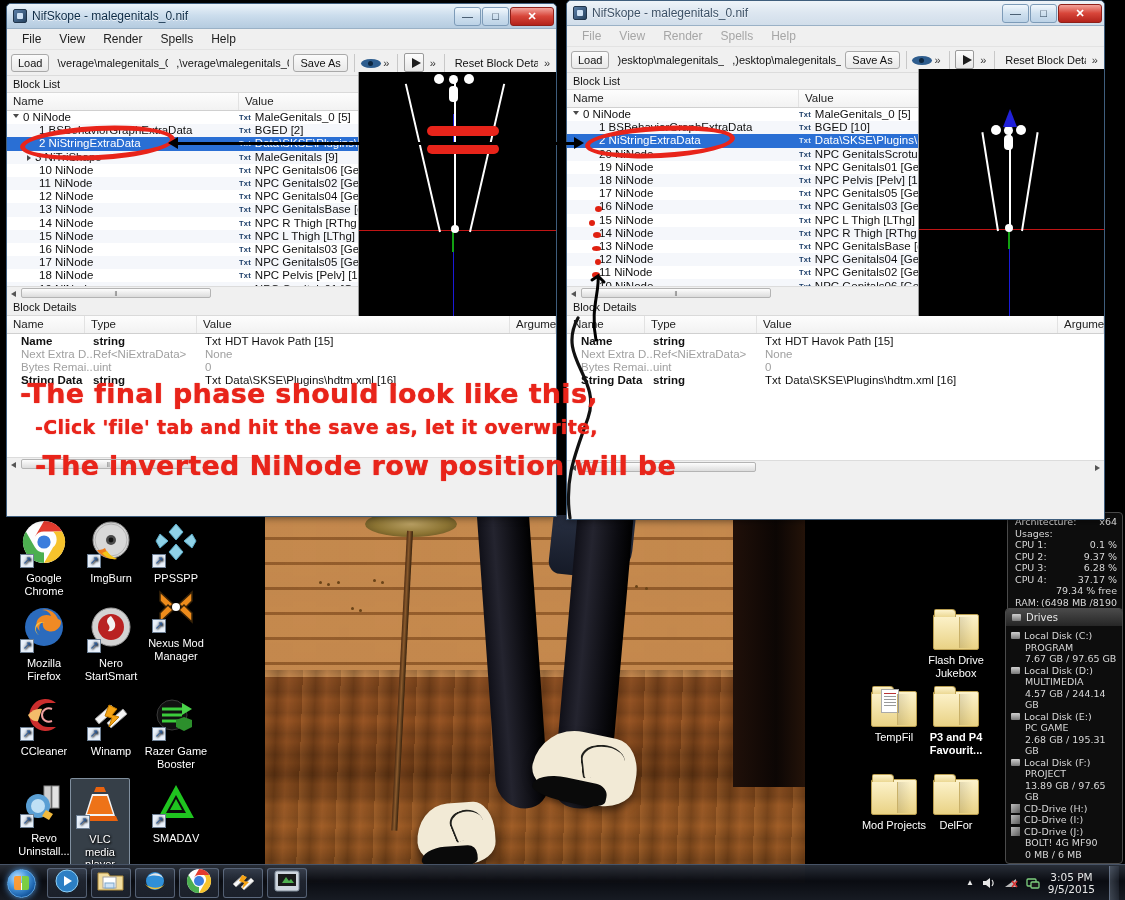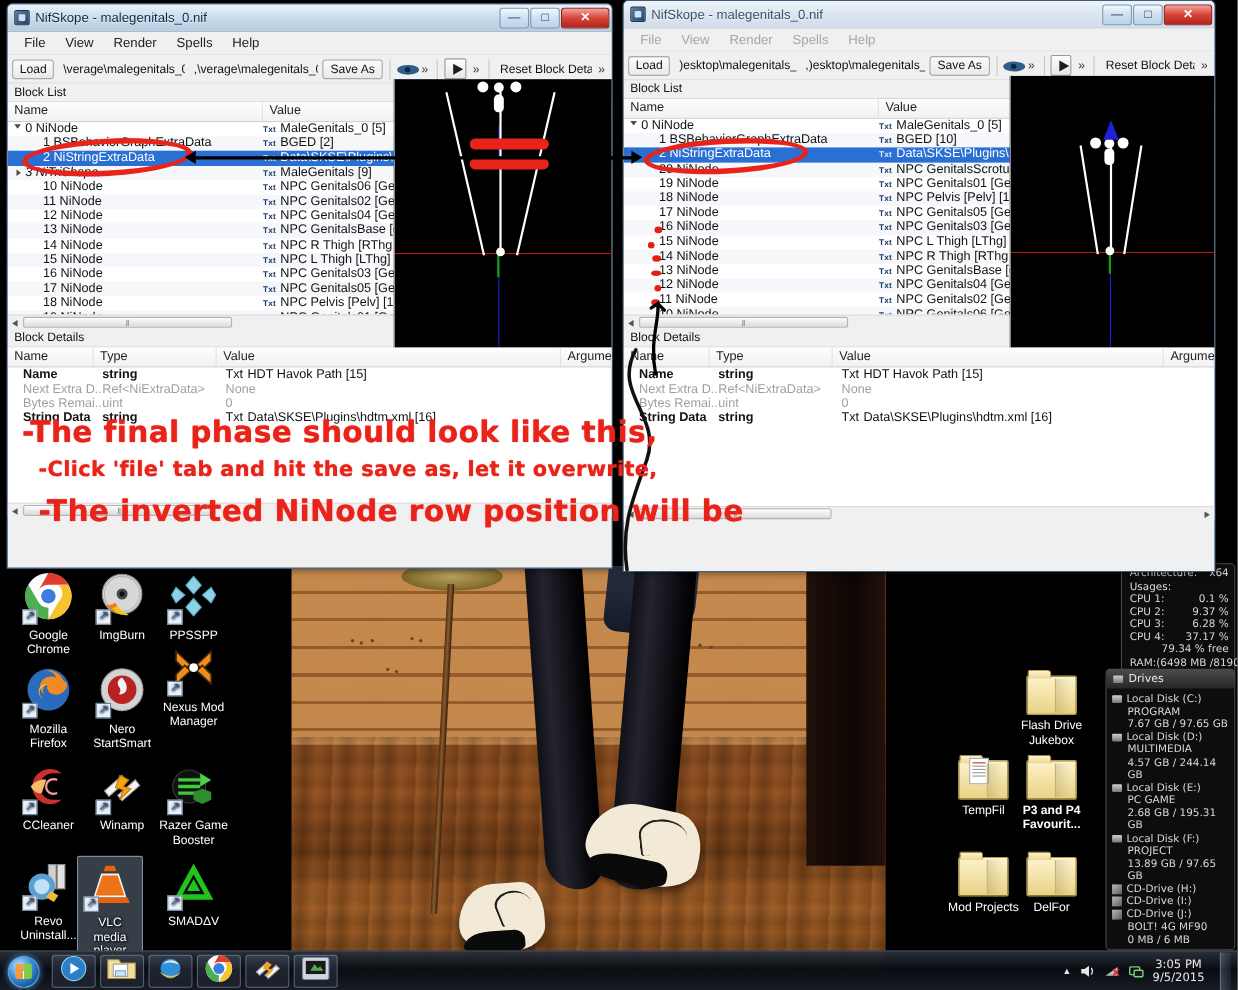--- a/index.html
+++ b/index.html
@@ -562,21 +562,21 @@
       <div class="dicon" style="left: 858px; top: 773px;">
         <div class="folder"></div>
         <span style="display: block; margin-top: 4px;">Mod Projects</span>
       </div>
       <div class="dicon" style="left: 920px; top: 773px;">
         <div class="folder"></div>
         <span style="display: block; margin-top: 4px;">DelFor</span>
       </div>
     </div>
 
-  <div class="gadget" id="cpu-gadget" style="top:512px; width:104px;margin-left:12px;">
+  <div class="gadget" id="cpu-gadget" style="top:512px; width:116px;margin-left:12px;">
     <div class="gline">
       <span class="lbl">Architecture:</span>
       <span>x64</span>
     </div>
     <div class="gline">
       <span class="lbl">Usages:</span>
         <span></span>
     </div>
     <div id="cpu-cores">
         <div class="gline">
@@ -731,21 +731,21 @@
               </div>
             </div>
             <div class="row sel">
               <div class="nm" style="width: 232px; padding-left: 24px;"><span style="display: inline-block; width: 8px;"></span><span>2 NiStringExtraData</span></div>
               <div class="vl" style="flex: 1 1 0%;">
                 <span class="txtbadge">Txt</span>
                 <span>Data\SKSE\Plugins\</span>
               </div>
             </div>
             <div class="row alt">
-              <div class="nm" style="width: 232px; padding-left: 8px; font-style: italic;"><span class="tri"></span><span>3 NiTriShape</span></div>
+              <div class="nm" style="width: 232px; padding-left: 20px;"><span class="tri"></span><span>3 NiTriShape</span></div>
               <div class="vl" style="flex: 1 1 0%;">
                 <span class="txtbadge">Txt</span>
                 <span>MaleGenitals [9]</span>
               </div>
             </div>
             <div class="row">
               <div class="nm" style="width: 232px; padding-left: 24px;"><span style="display: inline-block; width: 8px;"></span><span>10 NiNode</span></div>
               <div class="vl" style="flex: 1 1 0%;">
                 <span class="txtbadge">Txt</span>
                 <span>NPC Genitals06 [Ge</span>

